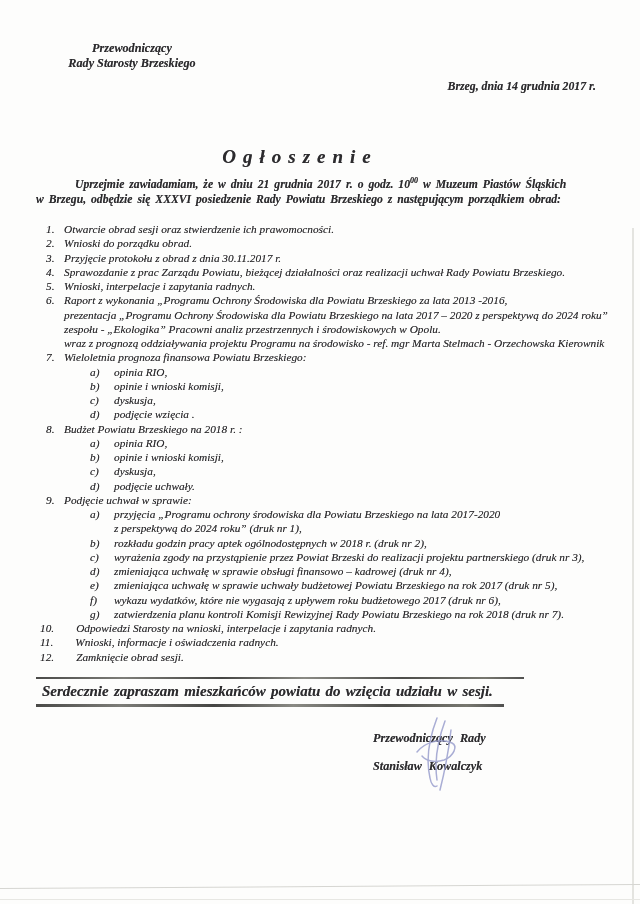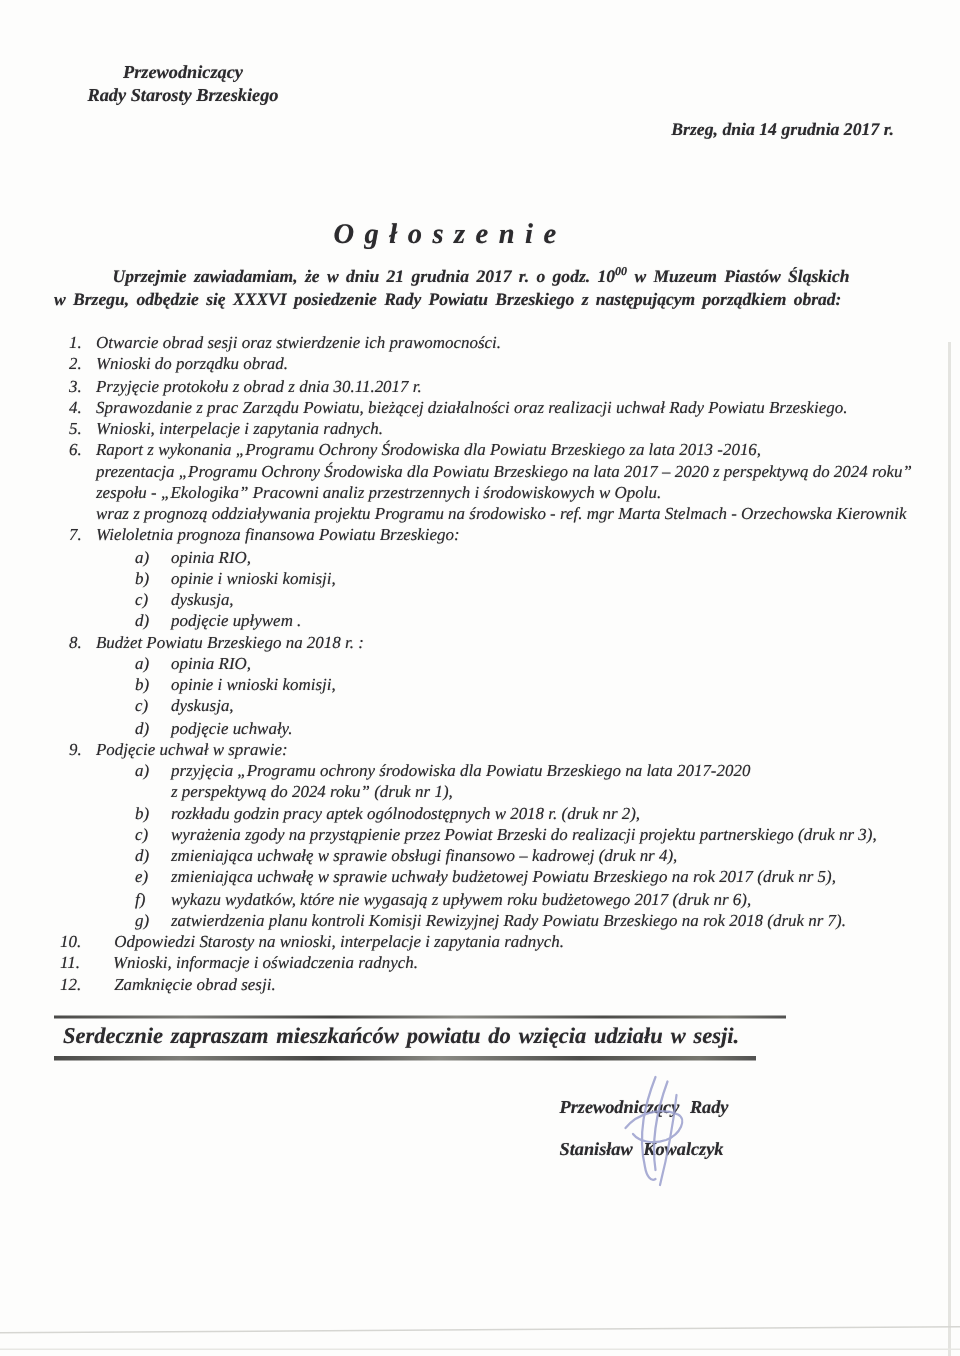--- a/index.html
+++ b/index.html
@@ -7,21 +7,21 @@
     width:640px;height:904px;overflow:hidden;position:relative;
     background:#fdfdfc;
     font-family:"Liberation Serif","DejaVu Serif",serif;
     font-style:italic;
     color:#2c2b2e;
     -webkit-font-smoothing:antialiased;
   }
   .page{position:absolute;inset:0;}
   .ink{text-shadow:0 0 .5px rgba(44,43,46,.55);}
 
-  .sender{position:absolute;left:34px;top:41px;width:176px;text-align:center;
+  .sender{position:absolute;left:44px;top:41px;width:176px;text-align:center;
     font-weight:bold;font-size:12.2px;line-height:14.5px;}
   .dateline{position:absolute;right:44px;top:31px;font-size:11.8px;font-weight:bold;margin-top:48px;}
 
   .doc-title{position:absolute;left:0;top:146px;width:600px;text-align:center;
     font-weight:bold;font-size:19px;letter-spacing:7px;}
 
   .intro{position:absolute;left:36px;top:177px;width:590px;
     font-weight:bold;font-size:11.7px;line-height:15px;word-spacing:2px;}
   .intro .line{white-space:nowrap;}
   .intro .line1{padding-left:39px;}
@@ -112,21 +112,21 @@
       <div class="sub-item">
         <span class="letter">b)</span>
         <div class="body">opinie i wnioski  komisji,</div>
       </div>
       <div class="sub-item">
         <span class="letter">c)</span>
         <div class="body">dyskusja,</div>
       </div>
       <div class="sub-item">
         <span class="letter">d)</span>
-        <div class="body">podjęcie upływem .</div>
+        <div class="body">podjęcie wzięcia .</div>
       </div>
       <div class="agenda-item">
         <span class="num">8.</span>
         <div class="body">Budżet  Powiatu Brzeskiego na 2018 r. :</div>
       </div>
       <div class="sub-item">
         <span class="letter">a)</span>
         <div class="body">opinia RIO,</div>
       </div>
       <div class="sub-item">

